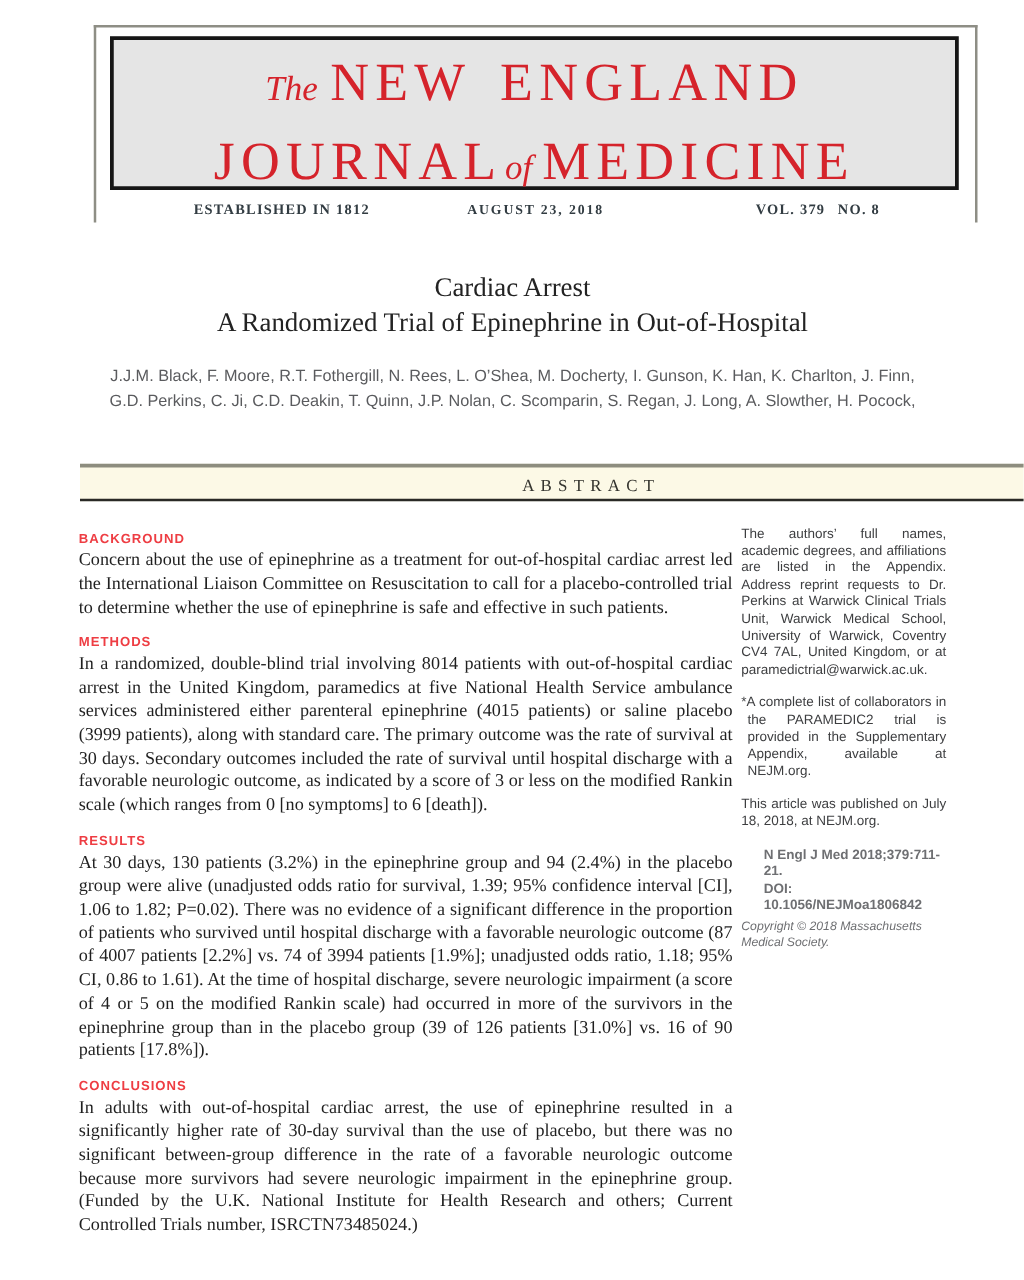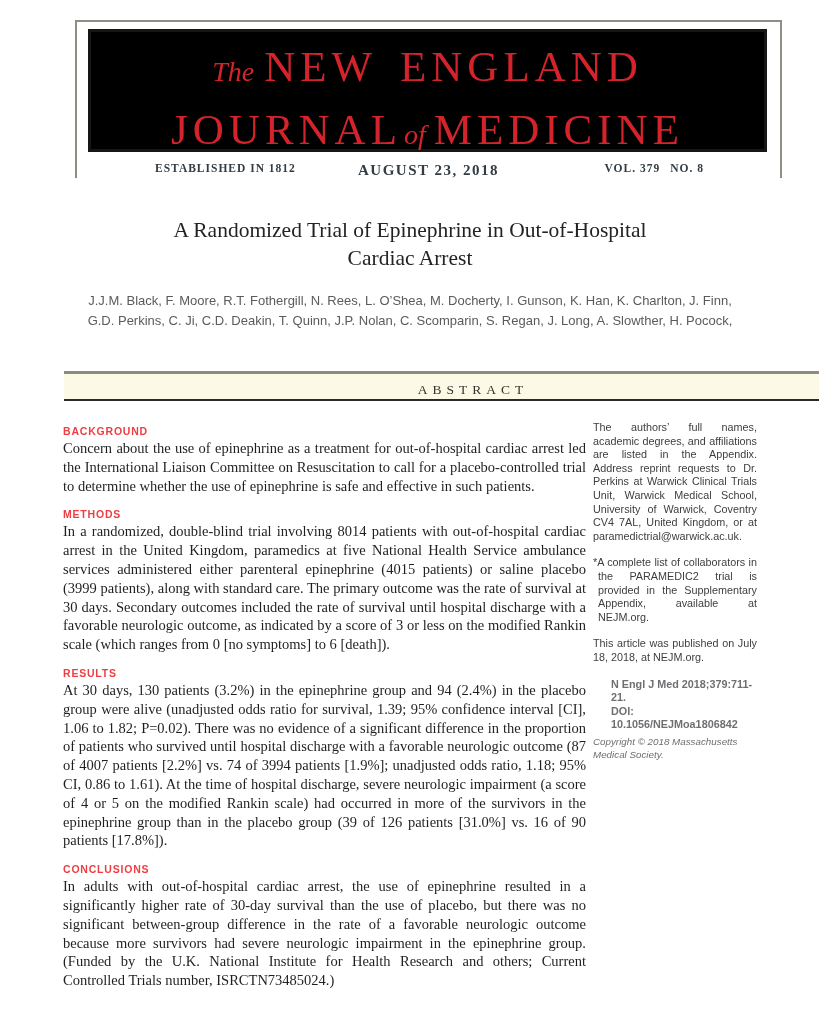--- a/index.html
+++ b/index.html
@@ -10,40 +10,40 @@
   }
 
   
   .masthead-frame {
     position: absolute; left: 75px; top: 20px; width: 707px; height: 158px;
     border-top: 2px solid #8e8e85; border-left: 2px solid #8e8e85; border-right: 2px solid #8e8e85;
     box-sizing: border-box;
   }
   .masthead-box {
     position: absolute; left: 11px; top: 7px; width: 679px; height: 123px;
-    border: 3px solid #161616; background: #000000;
+    border: 3px solid #161616; background: #e5e5e5;
     box-sizing: border-box; text-align: center; padding-top: 8px;
   }
   .logo-line { line-height: 54px; white-space: nowrap; color: #d5232b; }
   .logo-caps {
     font-family: "Liberation Serif", serif; font-size: 43px; letter-spacing: 5px;
     word-spacing: 8px; font-weight: 400;
   }
   .logo-italic {
     font-family: "Liberation Serif", serif; font-style: italic; font-size: 28px;
     letter-spacing: 0; margin-right: 10px;
   }
   .logo-italic.of { margin: 0 8px 0 2px; }
   .dateline { position: absolute; left: 0; right: 0; top: 140px; height: 20px; color: #323c42; padding-left: 44px; }
   .estab {
     position: absolute; left: 78px; font-size: 11.5px; font-weight: bold; letter-spacing: 1px;
   }
   .issue-date {
     position: absolute; left: 0; right: 0; text-align: center;
-    font-size: 15px; font-weight: bold; letter-spacing: 1.5px;
+    font-size: 11px; font-weight: bold; letter-spacing: 1.5px;
   }
   .volno { position: absolute; right: 76px; font-size: 11.5px; font-weight: bold; letter-spacing: 1px; }
   .volno span { margin-left: 10px; }
   .volno span:first-child { margin-left: 0; }
 
   
   .title {
     position: absolute; top: 216px; left: 63px; width: 694px; margin: 0;
     text-align: center; font-weight: 400; color: #232323;
     font-size: 21.5px; line-height: 28px;
@@ -110,22 +110,22 @@
     <div class="dateline">
       <span class="estab">ESTABLISHED IN 1812</span>
       <span class="issue-date">AUGUST 23, 2018</span>
       <span class="volno">
         <span>VOL. 379</span><span>NO. 8</span>
       </span>
     </div>
   </div>
 
   <h1 class="title">
+    <span class="tl">Cardiac Arrest</span>
     <span class="tl">A Randomized Trial of Epinephrine in Out-of-Hospital</span>
-    <span class="tl">Cardiac Arrest</span>
   </h1>
 
   <div class="authors">
     <span class="al">J.J.M. Black, F. Moore, R.T. Fothergill, N. Rees, L. O’Shea, M. Docherty, I. Gunson, K. Han, K. Charlton, J. Finn,</span>
     <span class="al">G.D. Perkins, C. Ji, C.D. Deakin, T. Quinn, J.P. Nolan, C. Scomparin, S. Regan, J. Long, A. Slowther, H. Pocock,</span>
   </div>
 
   <div class="abstract-bar">
     <span>ABSTRACT</span>
   </div>

